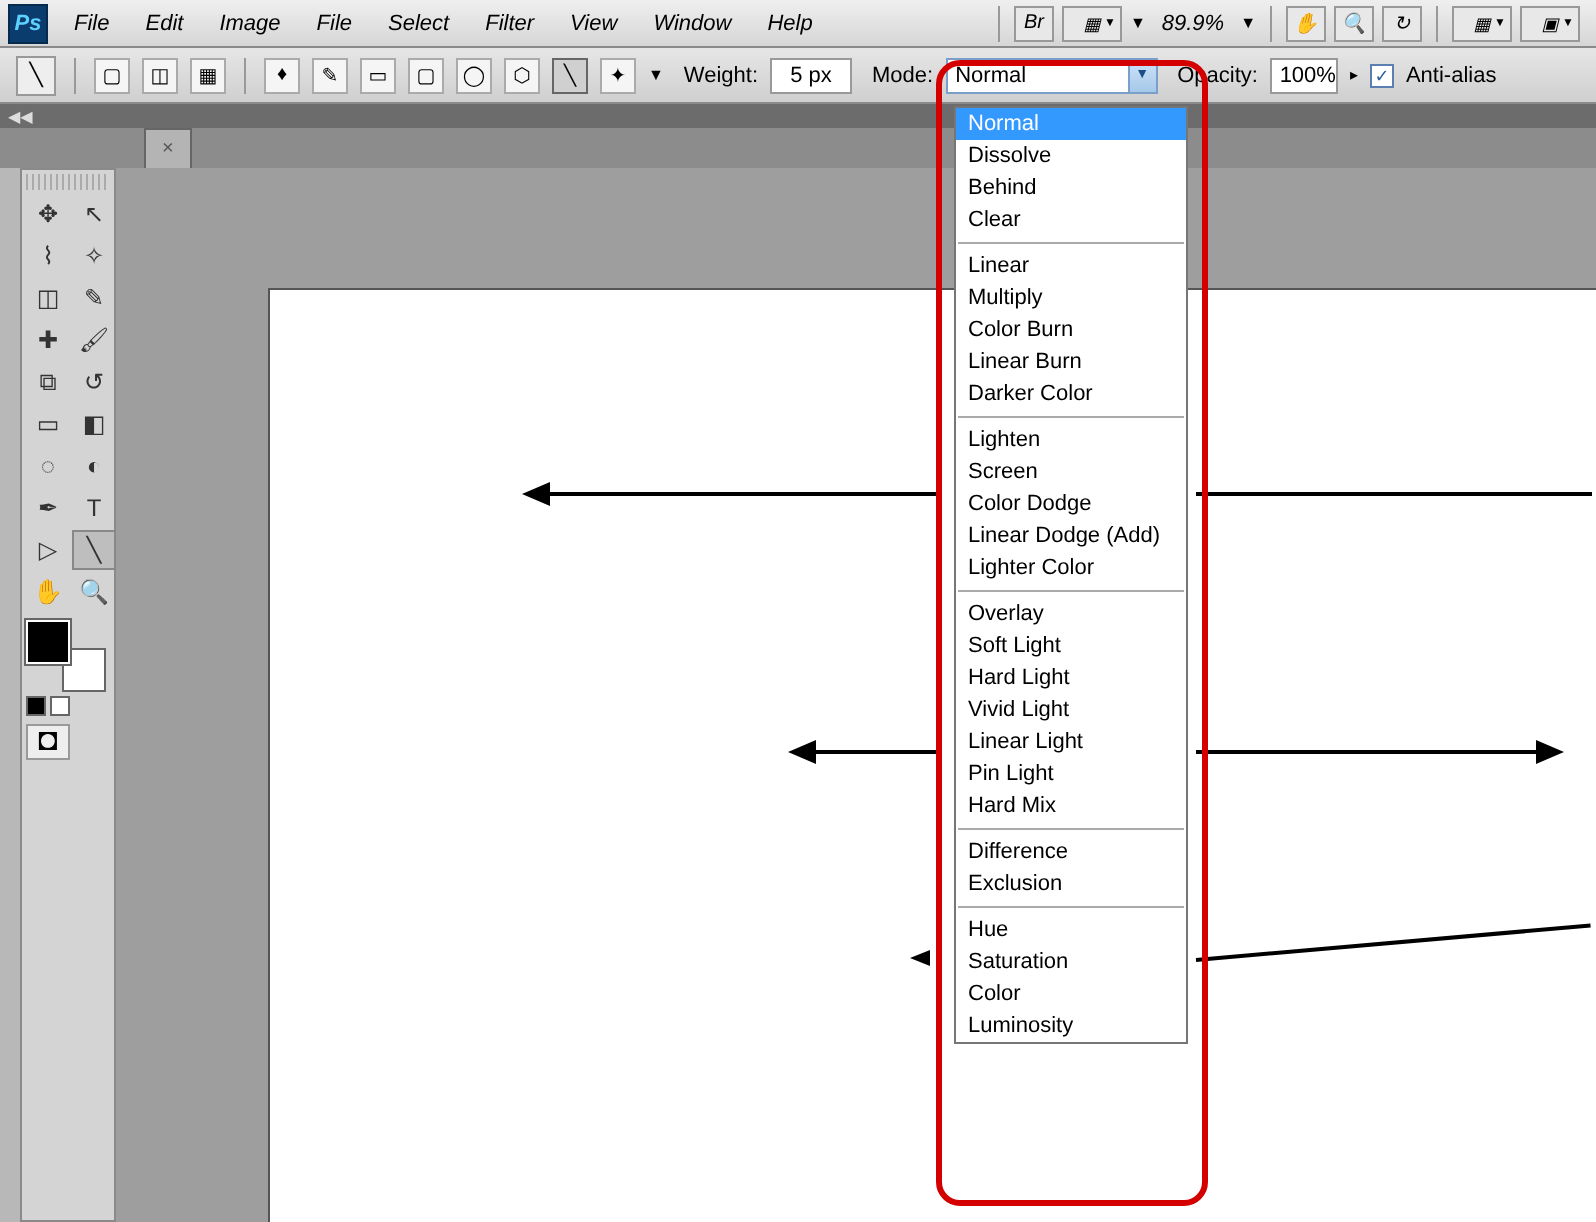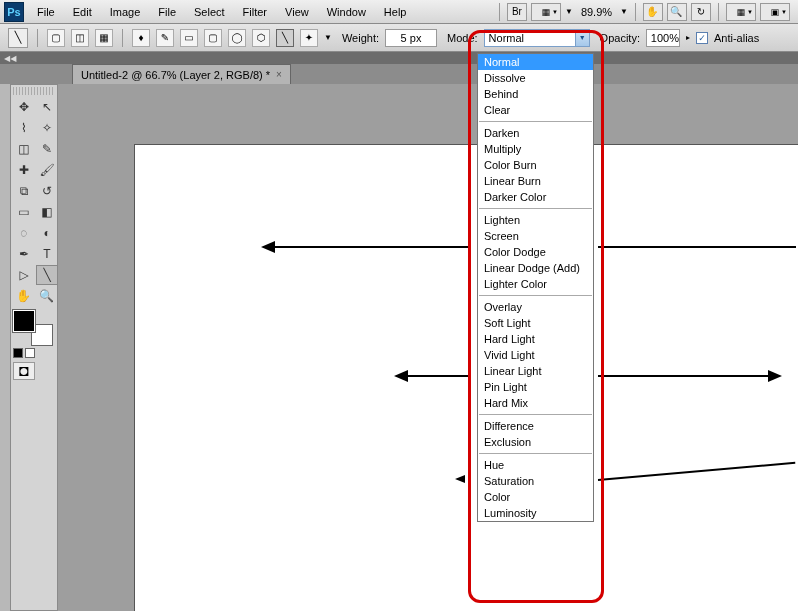--- a/index.html
+++ b/index.html
@@ -1,34 +1,34 @@
 <!DOCTYPE html>
 <html><head>
 <meta charset="utf-8">
 <style>
   * { box-sizing: border-box; margin: 0; padding: 0; font-family: Tahoma, Arial, sans-serif; }
   body { background: #b8b8b8; width: 798px; height: 611px; overflow: hidden; position: relative; }
   
-  .menubar { height: 24px; background: linear-gradient(#efefef,#d6d6d6); display:flex; align-items:center; font-size:11px; border-bottom:1px solid #8a8a8a;}
+  .menubar { height: 24px; background: linear-gradient(#efefef,#d6d6d6); display:flex; align-items:center; font-size:11px; border-bottom:1px solid #8a8a8a;font-style:italic;}
   .ps-logo { width:20px; height:20px; margin:2px 4px; background:#0a3c6e; color:#5ed0ff; display:flex; align-items:center; justify-content:center; font-weight:bold; font-size:11px; border:1px solid #062a4d;}
   .menu-item { padding:4px 9px; cursor:default;}
   .menubar-right { margin-left:auto; display:flex; align-items:center; gap:4px; padding-right:8px;justify-content:flex-end;}
   .mb-btn { width:20px; height:18px; border:1px solid #999; background:#e8e8e8; display:flex; align-items:center; justify-content:center; font-size:10px;}
   .mb-dd { width:30px; height:18px; border:1px solid #999; background:#e8e8e8; display:flex; align-items:center; justify-content:center; font-size:9px; position:relative;}
   .mb-dd::after{content:"▼"; font-size:6px; position:absolute; right:2px;}
   .zoom-txt { font-size:11px; padding:0 4px;}
   .chev{font-size:8px;}
   .divider{width:1px;height:18px;background:#999;margin:0 3px;}
   
   .options { height:28px; background:linear-gradient(#e6e6e6,#cfcfcf); border-bottom:1px solid #8a8a8a; display:flex; align-items:center; font-size:11px; padding-left:8px; gap:6px;}
   .tool-ind{width:20px;height:20px;border:1px solid #999;background:#eee;display:flex;align-items:center;justify-content:center;}
   .opt-icon{width:18px;height:18px;border:1px solid #aaa;background:#f5f5f5;display:flex;align-items:center;justify-content:center;font-size:10px;}
   .opt-icon.selected{background:#d0d0d0;border-color:#666;}
   .opt-label{margin-left:4px;}
-  .opt-input{width:52px;height:18px;border:1px solid #999;background:#fff;font-size:11px;text-align:center;}
+  .opt-input{width:41px;height:18px;border:1px solid #999;background:#fff;font-size:11px;text-align:center;}
   .mode-select{width:106px;height:18px;border:1px solid #7a9fc9;background:#fff;font-size:11px;padding-left:4px;position:relative;display:flex;align-items:center;}
   .mode-select .arrow{position:absolute;right:0;width:14px;height:16px;background:linear-gradient(#cfe3f7,#a5c8ea);border-left:1px solid #7a9fc9;display:flex;align-items:center;justify-content:center;font-size:7px;color:#1a4f8a;}
   .opacity-input{width:34px;height:18px;border:1px solid #999;background:#fff;font-size:11px;text-align:right;}
   .chk{width:12px;height:12px;border:1px solid #5a7fb0;background:#fff;display:inline-flex;align-items:center;justify-content:center;font-size:9px;color:#2a5fa0;}
   
   .collapse-strip{height:12px;background:#6c6c6c;display:flex;align-items:center;}
   .collapse-btn{margin-left:4px;color:#ddd;font-size:8px;}
   
   .tabbar{height:20px;background:#8c8c8c;display:flex;align-items:center;padding-left:72px;}
   .doc-tab{height:20px;background:#b4b4b4;border:1px solid #666;border-bottom:none;padding:2px 8px;font-size:11px;display:flex;align-items:center;gap:6px;}
@@ -128,21 +128,20 @@
   <span class="chev">▸</span>
   <span class="chk">✓</span>
   <span>Anti-alias</span>
 </div>
 
 <div class="collapse-strip">
   <span class="collapse-btn">◀◀</span>
 </div>
 <div class="tabbar">
   <div class="doc-tab">
-    <span>Untitled-2 @ 66.7% (Layer 2, RGB/8) *</span>
     <span class="doc-close">×</span>
   </div>
 </div>
 
 <div class="main">
   <div class="tools-gutter"></div>
   <div class="tools-panel">
     <div class="tool-grip"></div>
     <div class="tool-grid" id="tool-grid">
         <div class="tool">✥</div>
@@ -194,21 +193,21 @@
     <div class="arrow-line" style="top:395px;left:540px;width:198px;transform:rotate(-5deg);transform-origin:left;"></div>
   </div>
 </div>
 
 <div class="dropdown" id="mode-dropdown">
     <div class="dd-item highlight">Normal</div>
     <div class="dd-item">Dissolve</div>
     <div class="dd-item">Behind</div>
     <div class="dd-item">Clear</div>
     <div class="dd-sep"></div>
-    <div class="dd-item">Darken</div>
+    <div class="dd-item">Linear</div>
     <div class="dd-item">Multiply</div>
     <div class="dd-item">Color Burn</div>
     <div class="dd-item">Linear Burn</div>
     <div class="dd-item">Darker Color</div>
     <div class="dd-sep"></div>
     <div class="dd-item">Lighten</div>
     <div class="dd-item">Screen</div>
     <div class="dd-item">Color Dodge</div>
     <div class="dd-item">Linear Dodge (Add)</div>
     <div class="dd-item">Lighter Color</div>

